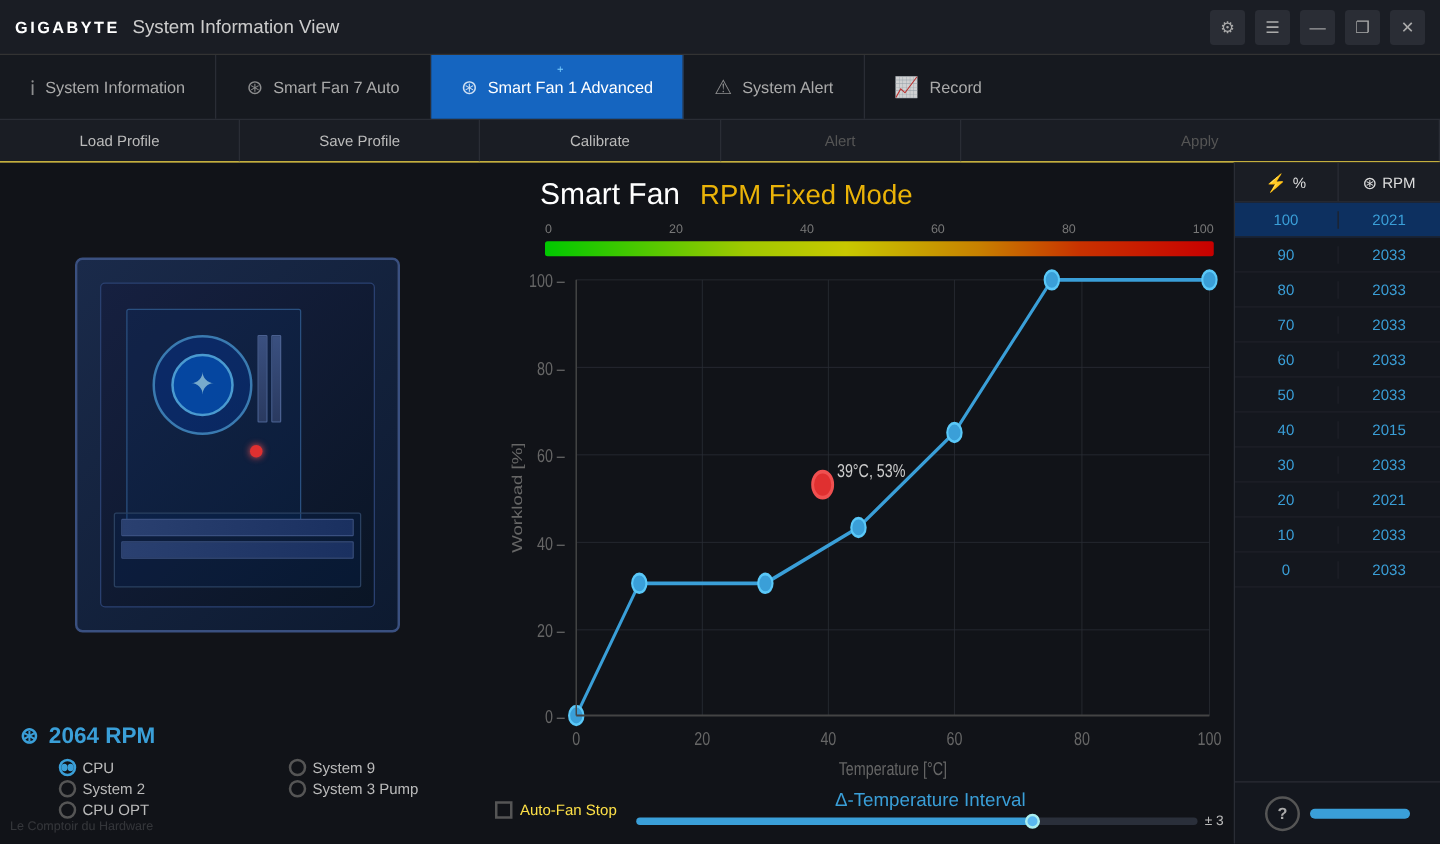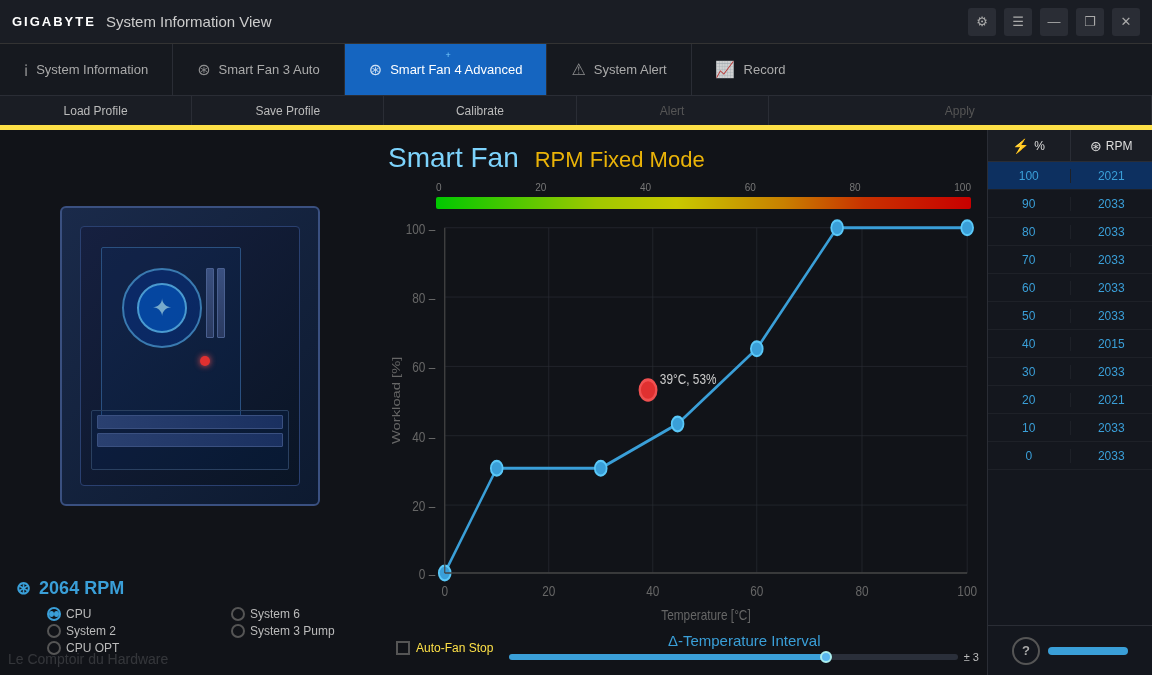--- a/index.html
+++ b/index.html
@@ -72,21 +72,21 @@
       font-size: 9px;
       color: #7cf;
     }
 
     
     #toolbar {
       background: #1a1d24;
       height: 34px;
       display: flex;
       align-items: stretch;
-      border-bottom: 5px solid #fde047;
+      border-bottom: 1px solid #fde047;
     }
     .toolbar-btn {
       flex: 1;
       display: flex;
       align-items: center;
       justify-content: center;
       cursor: pointer;
       color: #bbb;
       font-size: 12px;
       border-right: 1px solid #2a2d35;
@@ -252,23 +252,24 @@
       display: flex;
       flex-direction: column;
     }
     #chart-header {
       display: flex;
       align-items: baseline;
       gap: 16px;
       margin-bottom: 8px;
     }
     #chart-title-smart {
-      color: #7dd3fc;
-      font-size: 28px;
+      color: #ffffff;
+      font-size: 24px;
       font-weight: 300;
+      margin-left: 44px;
     }
     #chart-title-mode {
       color: #eab308;
       font-size: 22px;
       font-weight: 300;
     }
 
     
     #temp-gradient-container {
       display: flex;
@@ -290,20 +291,21 @@
       margin-right: 8px;
       color: #777;
       font-size: 10px;
       margin-bottom: 4px;
     }
 
     
     #chart-svg-container {
       flex: 1;
       position: relative;
+      margin-left: 18px;
     }
     #chart-svg {
       width: 100%;
       height: 100%;
     }
 
     
     #chart-bottom {
       display: flex;
       align-items: center;
@@ -414,21 +416,21 @@
       background: linear-gradient(90deg, #3a9fd8 0%, #3a9fd8 100%);
       border-radius: 4px;
     }
 
     
     #watermark {
       position: fixed;
       bottom: 8px;
       left: 8px;
       color: rgba(255,255,255,0.15);
-      font-size: 14px;
+      font-size: 10px;
       pointer-events: none;
       margin-top: 48px;
     }
 
     
     .toolbar-btn-calibrate { color: #bbb; }
     .toolbar-btn-reset { color: #555; }
   </style>
 </head>
 <body>
@@ -445,26 +447,26 @@
   </div>
 </div>
 
 <div id="navtabs">
   <div class="nav-tab">
     <span class="tab-icon">ℹ</span>
     <span>System Information</span>
   </div>
   <div class="nav-tab">
     <span class="tab-icon">⊛</span>
-    <span>Smart Fan 3 Auto</span>
+    <span>Smart Fan 7 Auto</span>
   </div>
   <div class="nav-tab active">
     <span class="tab-icon">⊛</span>
     <span class="plus-badge">+</span>
-    <span>Smart Fan 4 Advanced</span>
+    <span>Smart Fan 1 Advanced</span>
   </div>
   <div class="nav-tab">
     <span class="tab-icon">⚠</span>
     <span>System Alert</span>
   </div>
   <div class="nav-tab" style="border-right:none;">
     <span class="tab-icon">📈</span>
     <span>Record</span>
   </div>
 </div>
@@ -518,21 +520,21 @@
       </div>
       <div class="radio-group">
         <div class="radio-item">
           <div class="radio-circle active">
               <span style="width:6px;height:6px;border-radius:50%;background:#3a9fd8;display:block;"></span>
             </div>
           <span>CPU</span>
         </div>
         <div class="radio-item">
           <div class="radio-circle"></div>
-          <span>System 6</span>
+          <span>System 9</span>
         </div>
         <div class="radio-item">
           <div class="radio-circle"></div>
           <span>System 2</span>
         </div>
         <div class="radio-item">
           <div class="radio-circle"></div>
           <span>System 3 Pump</span>
         </div>
         <div class="radio-item">

